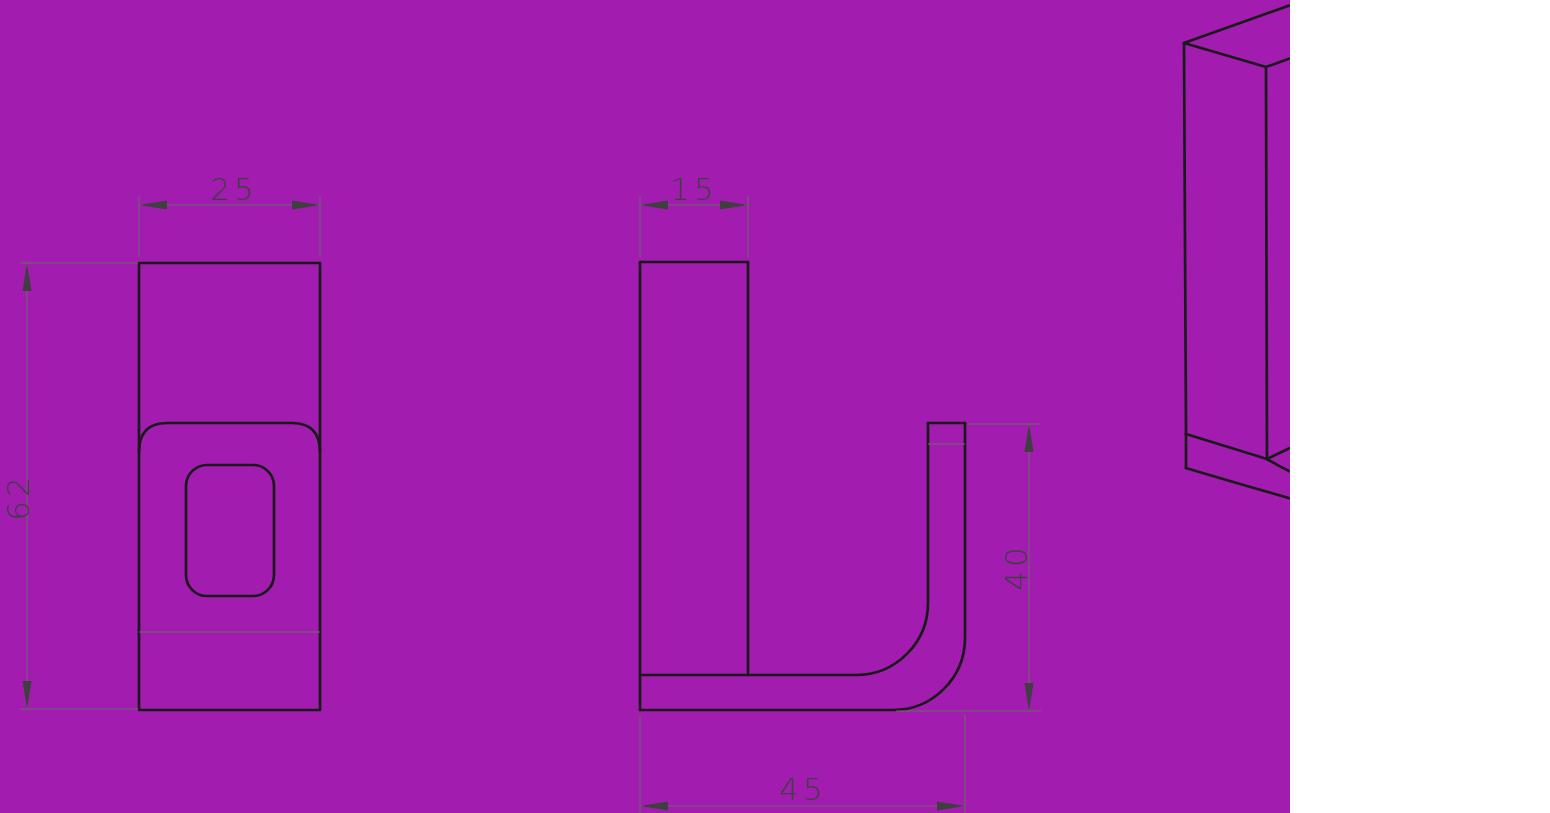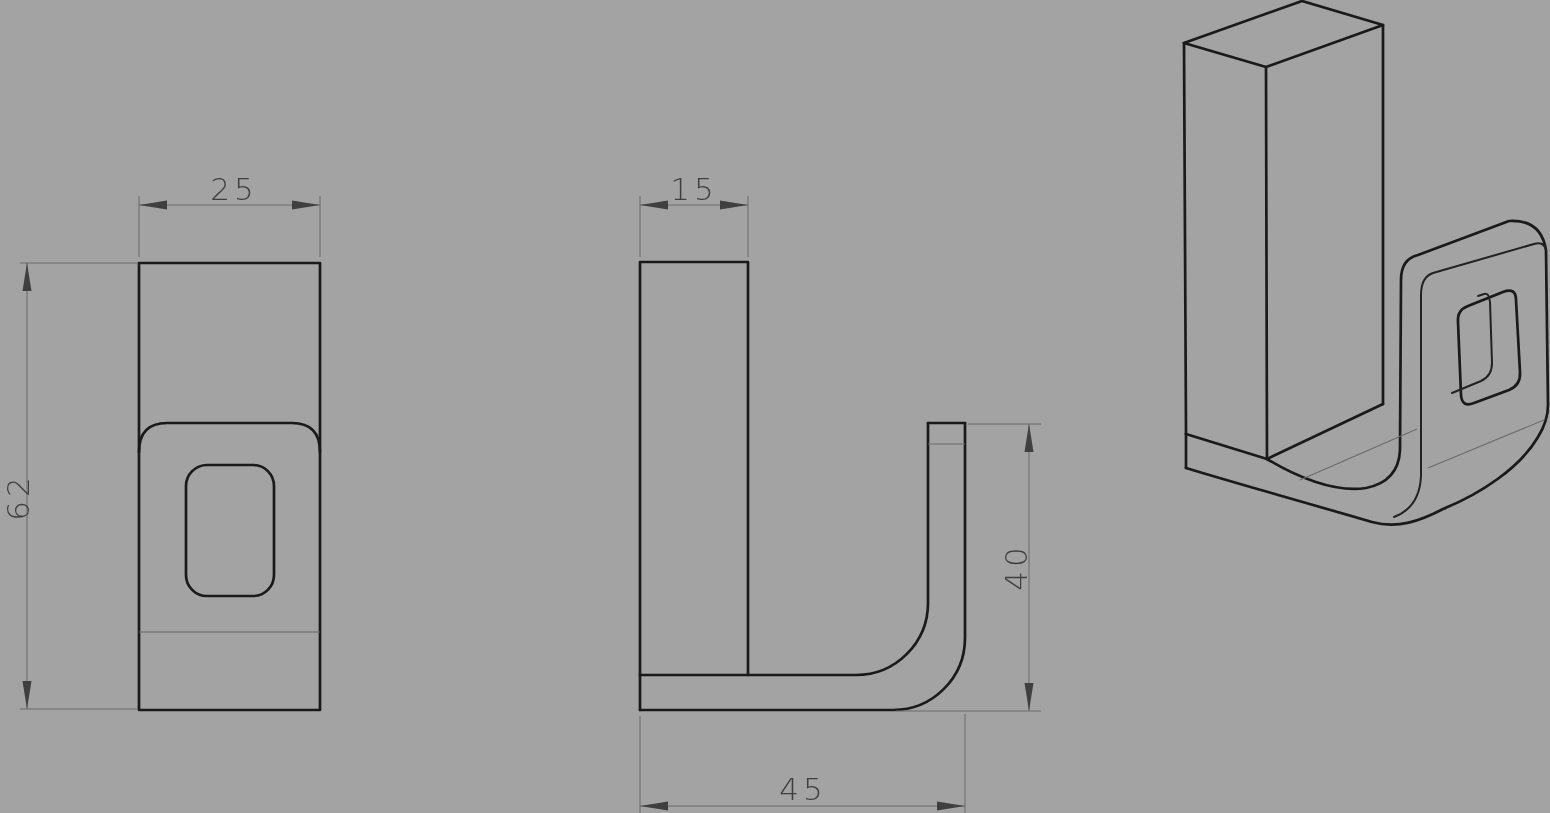--- a/index.html
+++ b/index.html
@@ -1,16 +1,16 @@
 <!DOCTYPE html>
 <html><head>
 <meta charset="utf-8">
 <style>
   html,body{margin:0;padding:0;background:#ffffff;}
-  .canvas{position:relative;width:1550px;height:813px;background:#a3a3a3;overflow:hidden;}
+  .canvas{position:relative;width:1290px;height:813px;background:#a21caf;overflow:hidden;}
   svg{display:block;}
   .thick{stroke:#1a1a1a;stroke-width:2.7;fill:none;stroke-linecap:round;stroke-linejoin:round;}
   .med{stroke:#222222;stroke-width:2;fill:none;stroke-linecap:round;stroke-linejoin:round;}
   .thin{stroke:#6b6b6b;stroke-width:1.1;fill:none;}
   .dim{stroke:#6b6b6b;stroke-width:1;fill:none;}
   .arrow{fill:#3f3f3f;stroke:none;}
   .dimtext{
     font-family:"DejaVu Sans",sans-serif;
     font-size:31px;
     font-weight:200;

